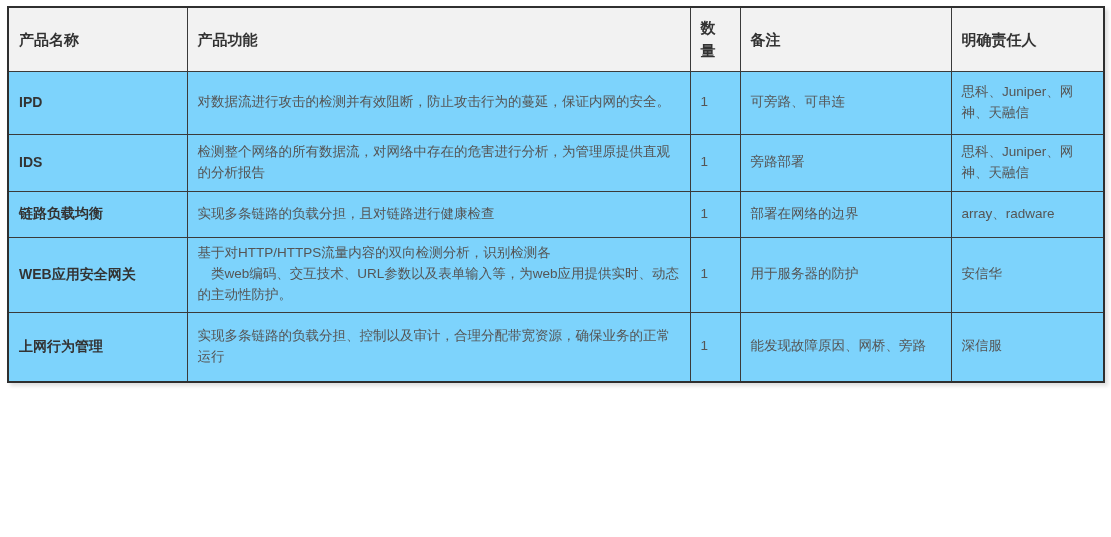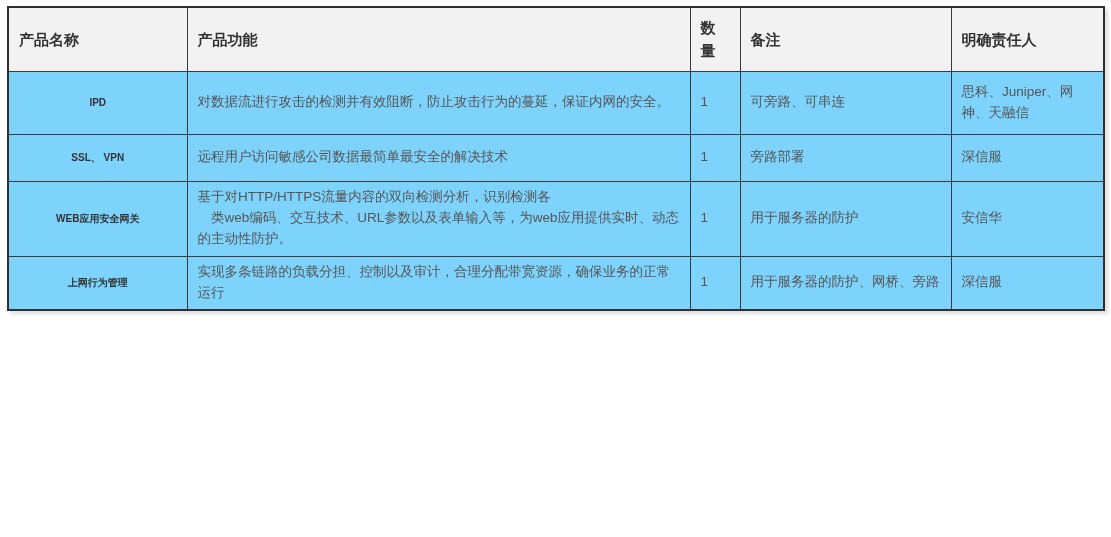--- a/index.html
+++ b/index.html
@@ -40,22 +40,21 @@
   }
   .product-table thead th {
     background: #f2f2f2;
     color: #333333;
     font-weight: bold;
     font-size: 15px;
   }
   .product-table td.name {
     font-weight: bold;
     color: #333333;
-    font-size: 10px;
-    text-align: center;
+    font-size: 14px;
   }
   .product-table td.func {
     white-space: pre-line;
   }
   .product-table .qty {
     word-break: break-all;
   }
 </style>
 </head>
 <body>
@@ -80,38 +79,45 @@
         </tr>
       </thead>
       <tbody>
         <tr style="height:63px">
           <td class="name">IPD</td>
           <td class="func">对数据流进行攻击的检测并有效阻断，防止攻击行为的蔓延，保证内网的安全。</td>
           <td class="qty">1</td>
           <td>可旁路、可串连</td>
           <td>思科、Juniper、网神、天融信</td>
         </tr>
-        <tr style="height:47px">
-          <td class="name">SSL、 VPN</td>
-          <td class="func">远程用户访问敏感公司数据最简单最安全的解决技术</td>
+        <tr style="height:57px">
+          <td class="name">IDS</td>
+          <td class="func">检测整个网络的所有数据流，对网络中存在的危害进行分析，为管理原提供直观的分析报告</td>
           <td class="qty">1</td>
           <td>旁路部署</td>
-          <td>深信服</td>
+          <td>思科、Juniper、网神、天融信</td>
+        </tr>
+        <tr style="height:46px">
+          <td class="name">链路负载均衡</td>
+          <td class="func">实现多条链路的负载分担，且对链路进行健康检查</td>
+          <td class="qty">1</td>
+          <td>部署在网络的边界</td>
+          <td>array、radware</td>
         </tr>
         <tr style="height:75px">
           <td class="name">WEB应用安全网关</td>
           <td class="func">基于对HTTP/HTTPS流量内容的双向检测分析，识别检测各
 　类web编码、交互技术、URL参数以及表单输入等，为web应用提供实时、动态的主动性防护。</td>
           <td class="qty">1</td>
           <td>用于服务器的防护</td>
           <td>安信华</td>
         </tr>
-        <tr style="height:54px">
+        <tr style="height:70px">
           <td class="name">上网行为管理</td>
           <td class="func">实现多条链路的负载分担、控制以及审计，合理分配带宽资源，确保业务的正常运行</td>
           <td class="qty">1</td>
-          <td>用于服务器的防护、网桥、旁路</td>
+          <td>能发现故障原因、网桥、旁路</td>
           <td>深信服</td>
         </tr>
       </tbody>
     </table>
   </div>
 </div>
 
 </body></html>

